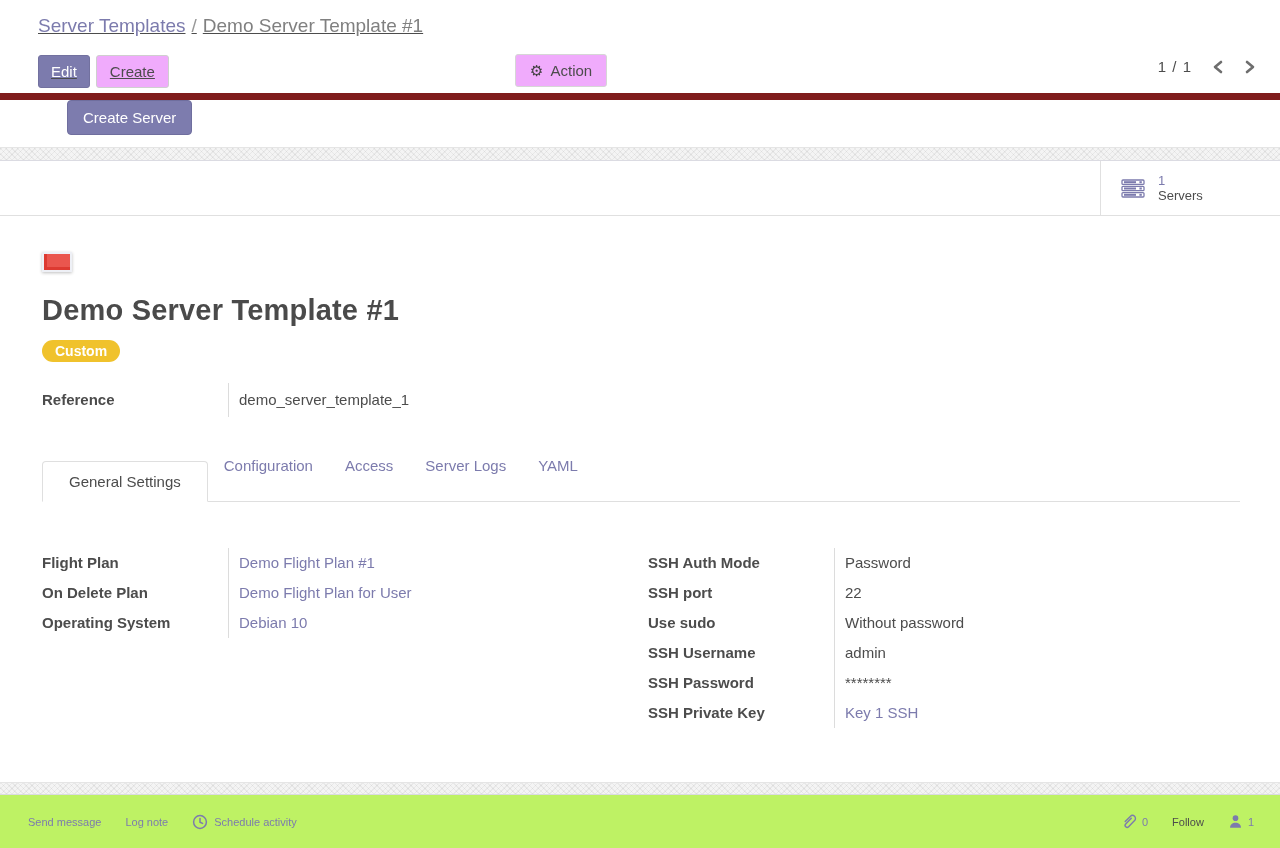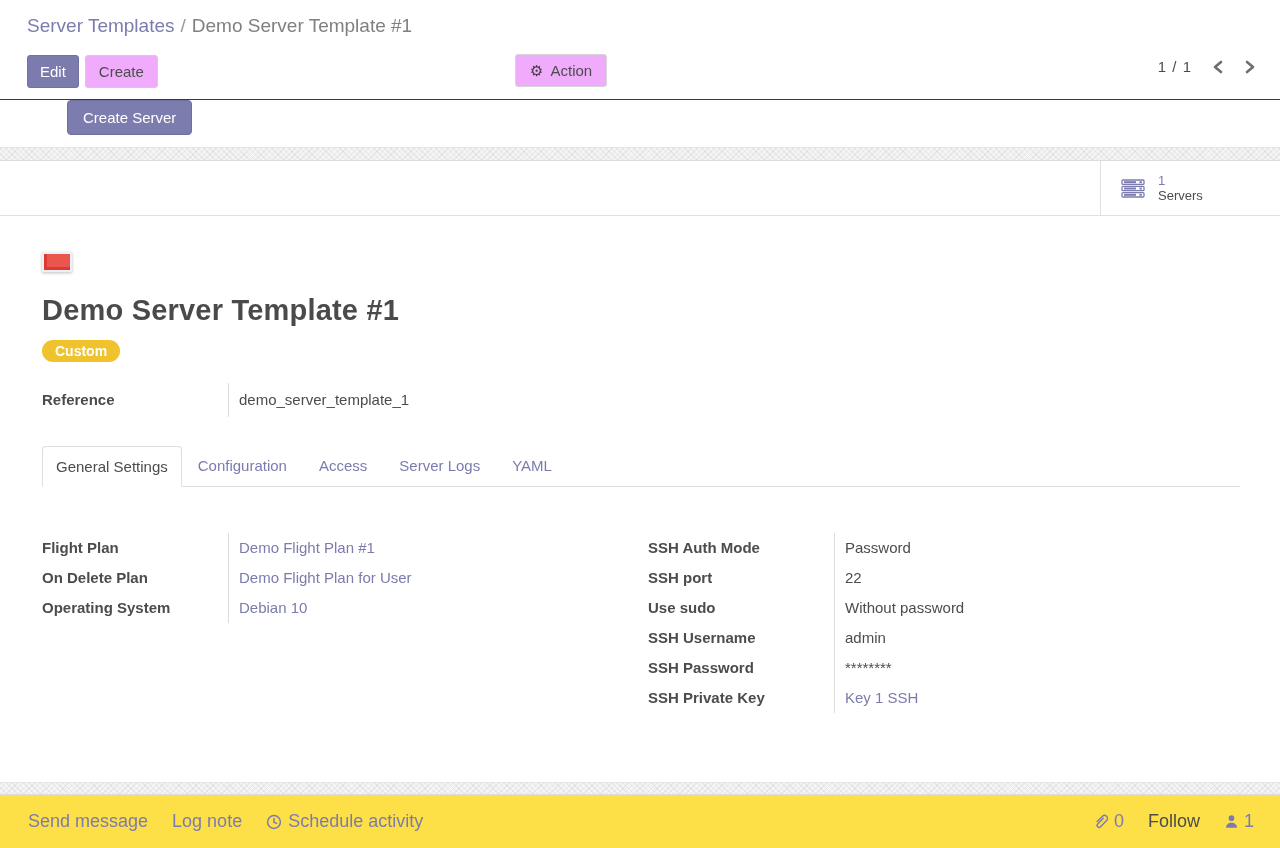--- a/index.html
+++ b/index.html
@@ -1,21 +1,21 @@
 <!DOCTYPE html>
 <html><head>
 <meta charset="utf-8">
 <style>
   * { margin:0; padding:0; box-sizing:border-box; }
   html,body { background:#ffffff; }
   body { font-family:"Liberation Sans","DejaVu Sans",sans-serif; color:#4c4c4c; }
   #app { width:1280px; height:848px; display:flex; flex-direction:column; background:#fff; overflow:hidden; position:relative; }
 
   
-  .cp-row1 { height:100px; padding:13px 24px 0 27px; border-bottom:1px solid #7f1d1d; position:relative; }
+  .cp-row1 { height:100px; padding:13px 24px 0 38px; border-bottom:7px solid #7f1d1d; position:relative;text-decoration:underline; }
   .breadcrumb { font-size:19px; line-height:26px; white-space:nowrap; }
   .breadcrumb .bc-parent { color:#7c7bad; cursor:pointer; }
   .breadcrumb .bc-sep { color:#999; margin:0 6px; }
   .breadcrumb .bc-current { color:#808080; }
   .cp-buttons { margin-top:16px; display:flex; align-items:center; }
   .btn { font-size:15px; line-height:19px; padding:6px 13px; border-radius:3px; border:1px solid #cfcfcf; background:#f0abfc; color:#4c4c4c; cursor:pointer; font-family:inherit; }
   .btn-primary { background:#7c7bad; border-color:#72719f; color:#fff; }
   .btn-edit { padding:6px 12px; }
   .btn-create { margin-left:6px; }
   .btn-action { position:absolute; left:515px; top:54px; padding:6px 14px; border-color:#d6d6d6; display:flex; align-items:center; gap:7px; }
@@ -49,27 +49,27 @@
   .field-row { display:flex; align-items:flex-start; }
   .field-label { width:186px; flex:0 0 186px; font-weight:bold; font-size:15px; color:#4c4c4c; line-height:30px; }
   .field-value { border-left:1px solid #dcdcdc; padding-left:10px; font-size:15px; line-height:30px; color:#4c4c4c; min-height:30px; flex:1; }
   .field-value.link { color:#7c7bad; cursor:pointer; }
   .reference-row { margin-top:21px; }
   .reference-row .field-label { line-height:34px; }
   .reference-row .field-value { line-height:34px; min-height:34px; }
 
   .tabs { margin-top:28px; display:flex; border-bottom:1px solid #dfdfdf; }
   .tab { font-size:15px; line-height:19px; padding:10px 16px; color:#7c7bad; cursor:pointer; position:relative; top:1px; }
-  .tab.active { color:#4c4c4c; background:#fff; border:1px solid #dfdfdf; border-bottom:1px solid #fff; border-radius:4px 4px 0 0; padding:10px 13px; }
+  .tab.active { color:#4c4c4c; background:#fff; border:1px solid #dfdfdf; border-bottom:1px solid #fff; border-radius:4px 4px 0 0; padding:10px 26px;margin-top:15px; }
 
   .fields-grid { margin-top:46px; display:grid; grid-template-columns:1fr 1fr; column-gap:14px; align-items:start; }
   .fields-col { display:flex; flex-direction:column; }
 
   
-  .chatter { height:53px; display:flex; align-items:center; padding:0 26px 0 28px; font-size:18px; background:#fde047; }
+  .chatter { height:53px; display:flex; align-items:center; padding:0 26px 0 28px; font-size:11px; background:#bef264; }
   .chatter-link { color:#7c7bad; cursor:pointer; margin-right:24px; display:flex; align-items:center; gap:6px; }
   .chatter-right { margin-left:auto; display:flex; align-items:center; gap:24px; }
   .chatter-stat { display:flex; align-items:center; gap:5px; color:#7c7bad; cursor:pointer; }
   .follow { color:#4c4c4c; cursor:pointer; }
   .icon-svg { display:block; }
 </style>
 </head>
 <body>
 
 <div id="app">

